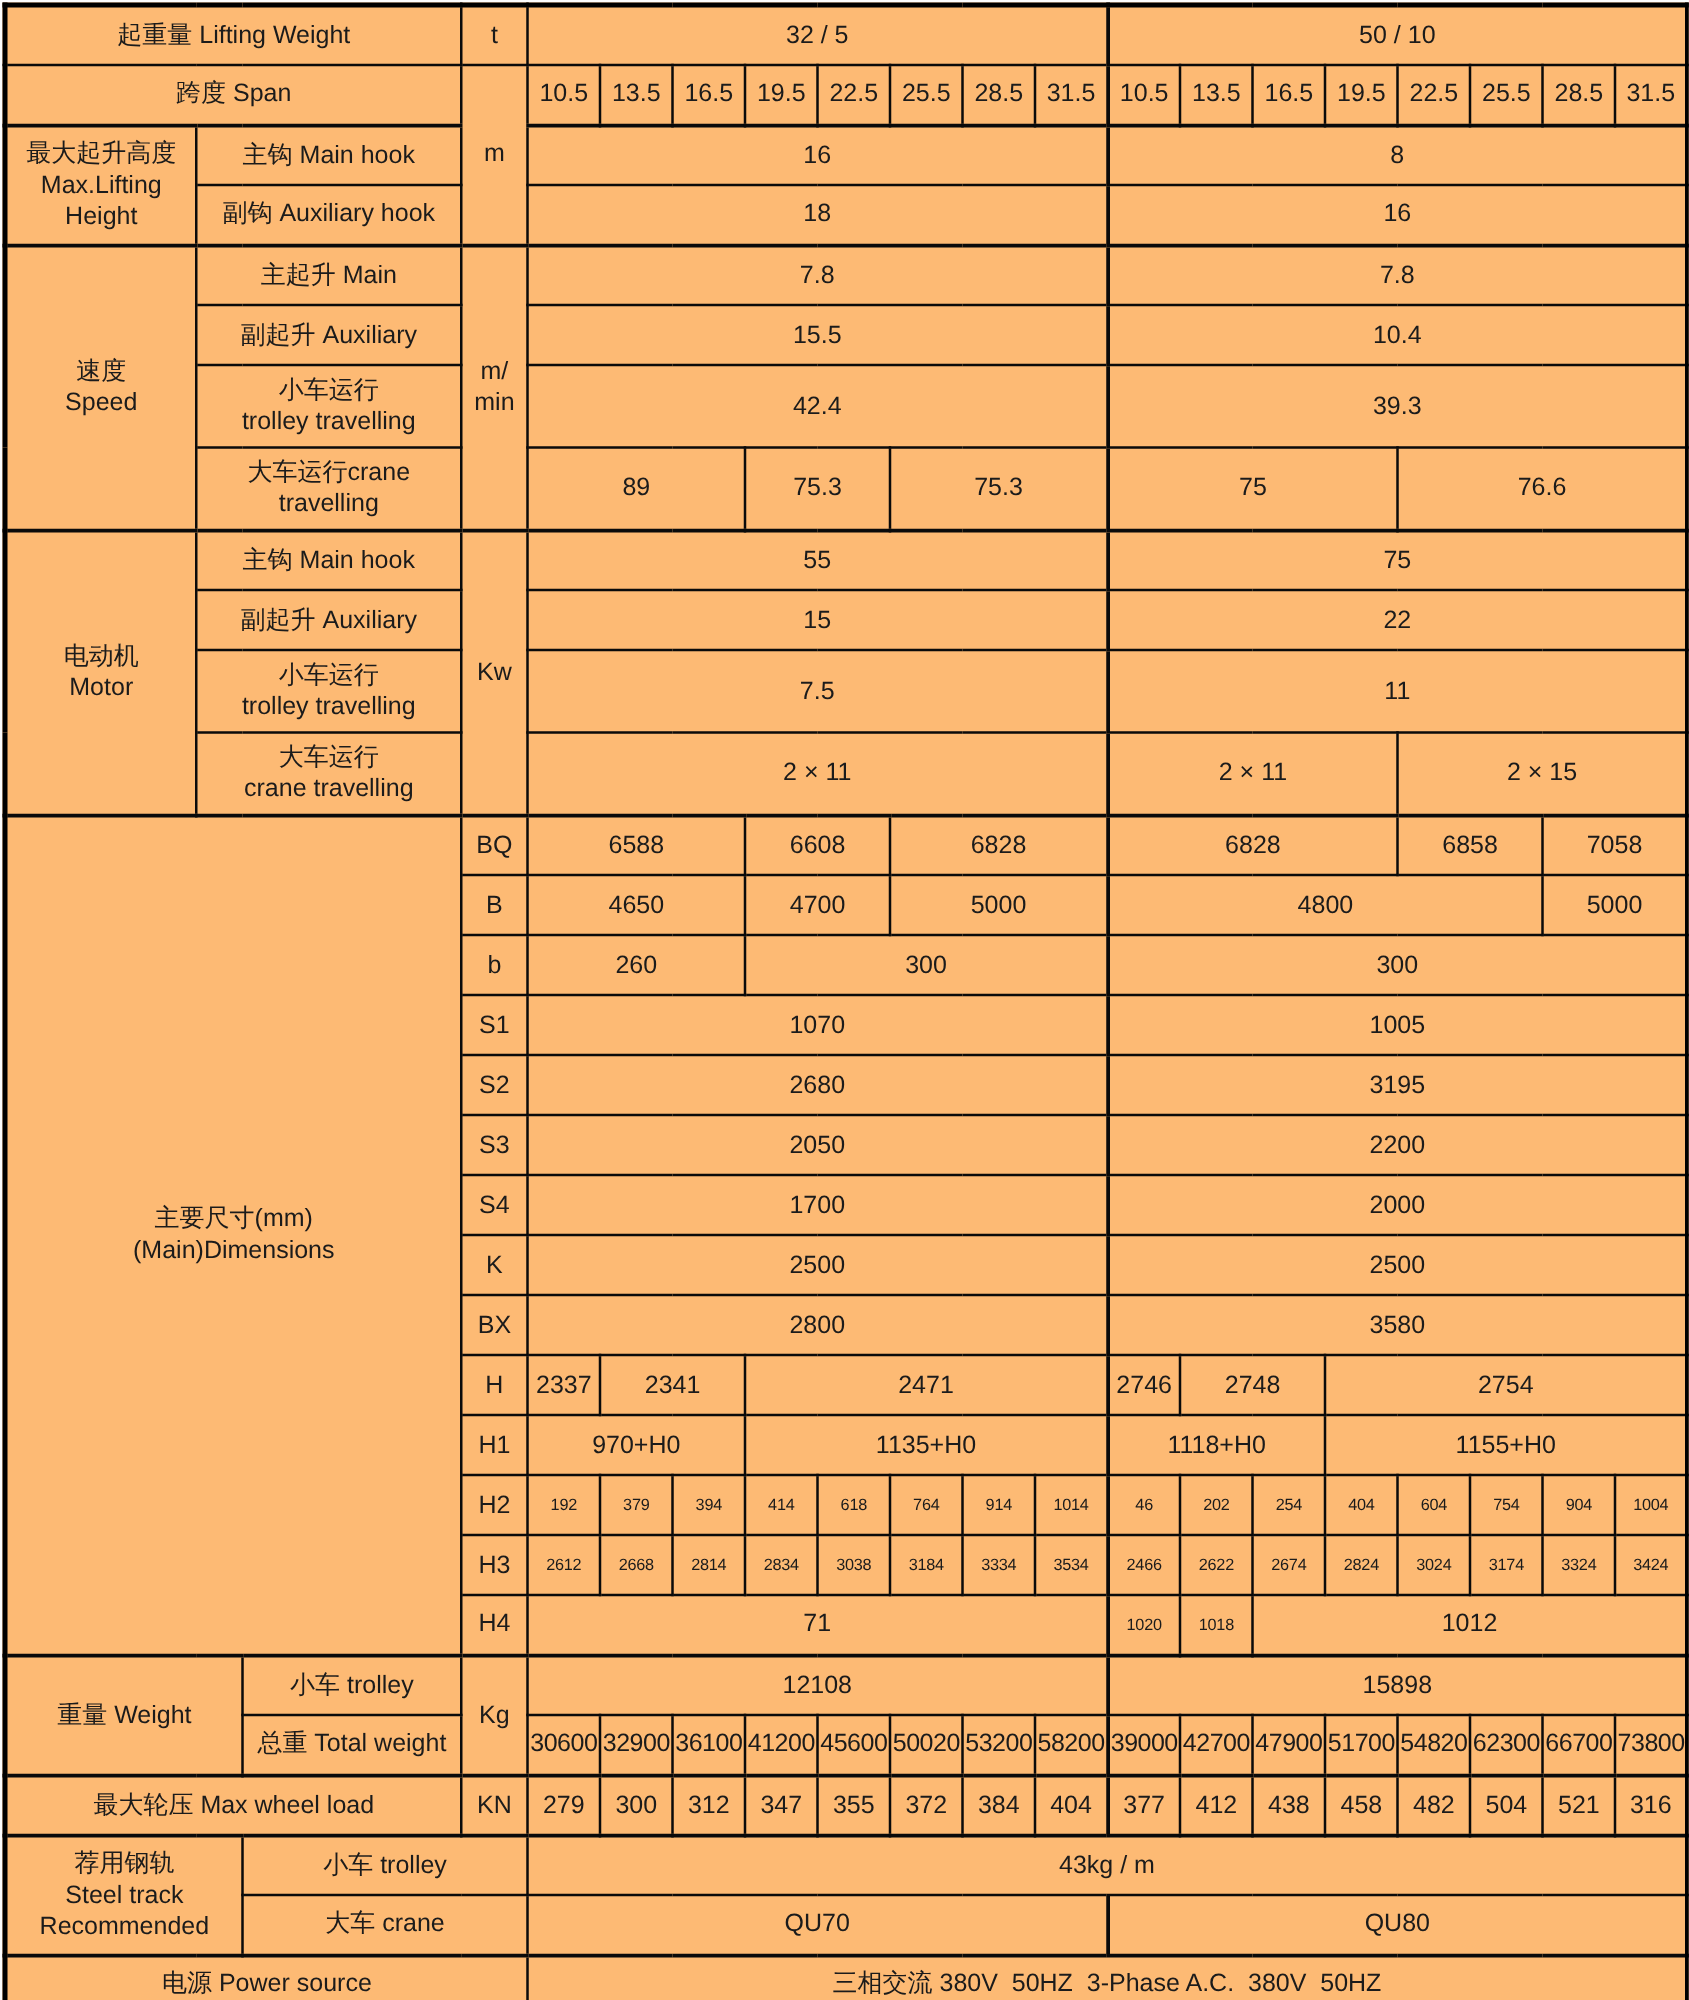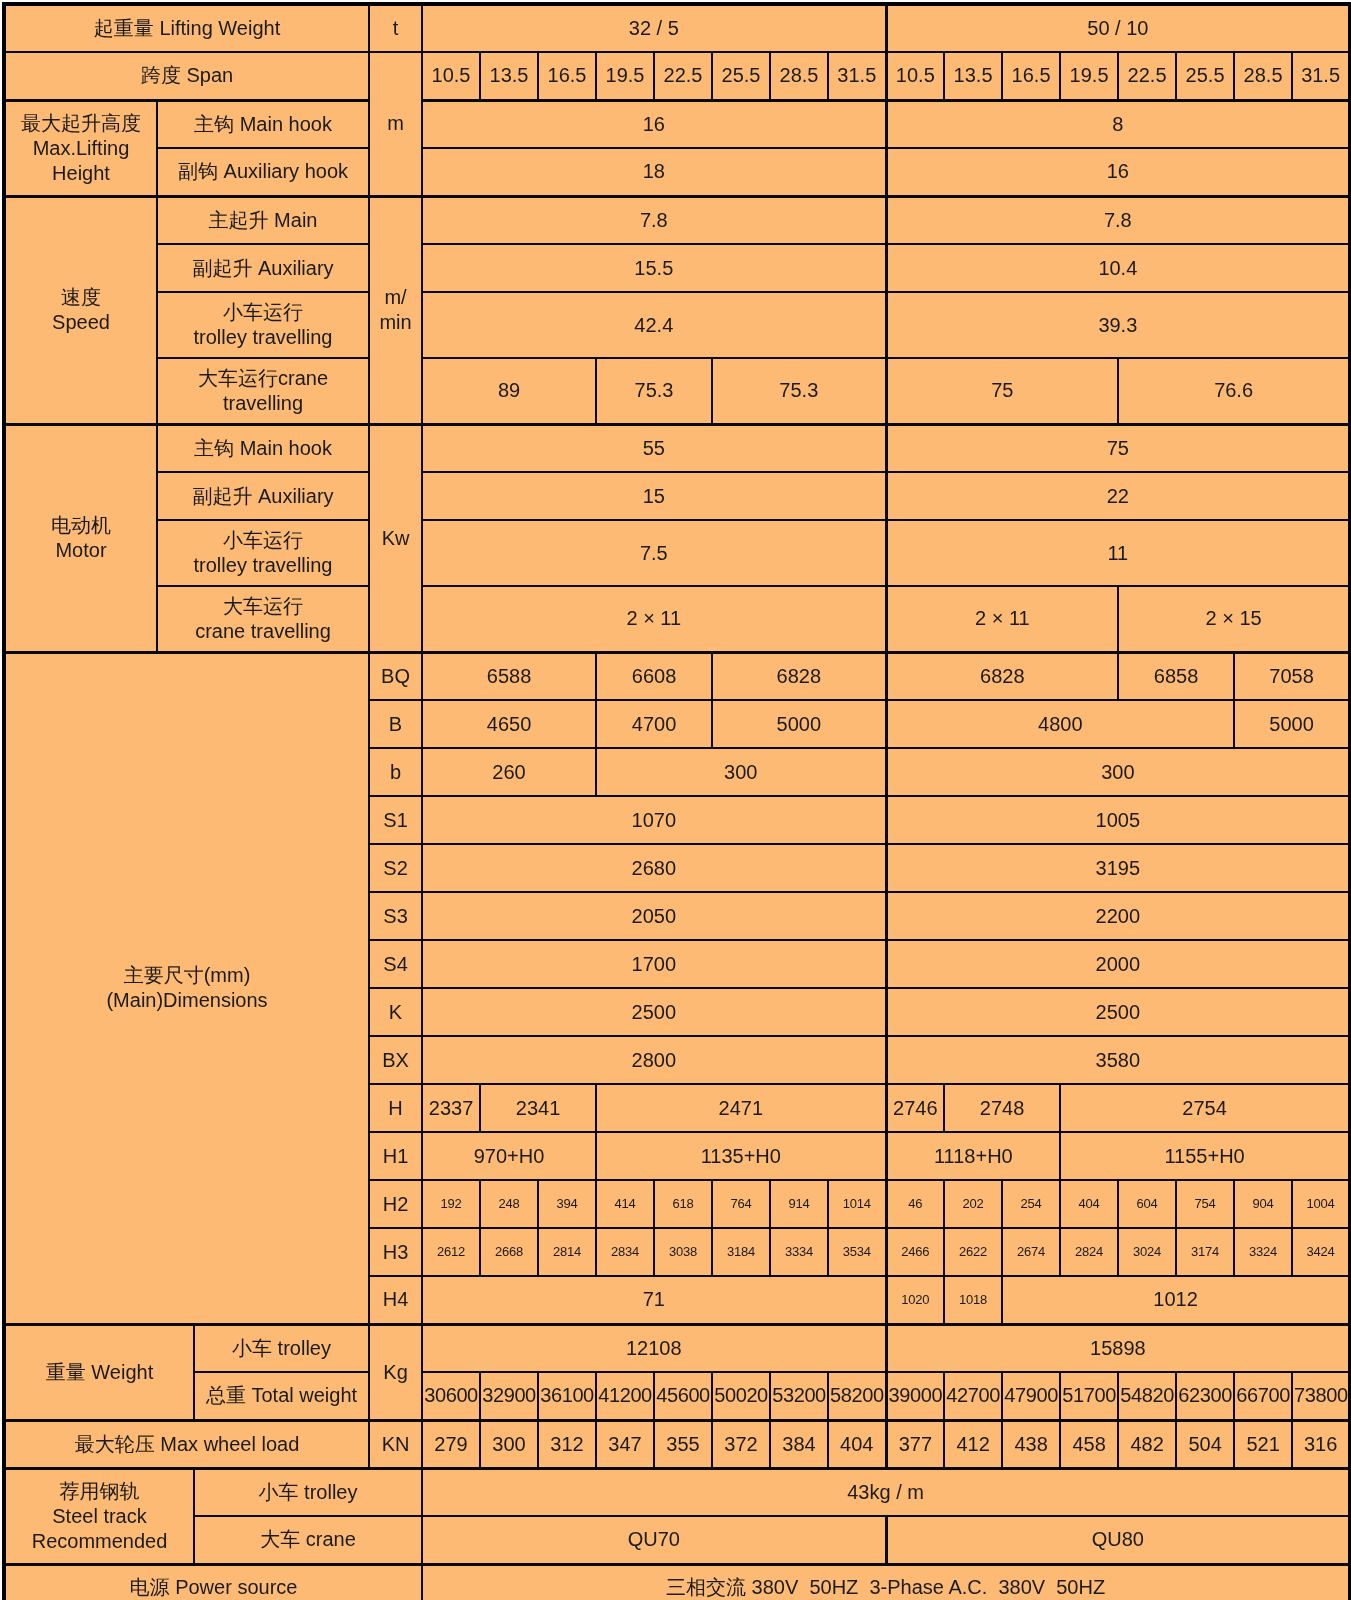--- a/index.html
+++ b/index.html
@@ -232,21 +232,21 @@
   <tr>
     <td>H1</td>
     <td colspan="3">970+H0</td>
     <td colspan="5">1135+H0</td>
     <td colspan="3" class="mid">1118+H0</td>
     <td colspan="5">1155+H0</td>
   </tr>
   <tr>
     <td>H2</td>
     <td class="num">192</td>
-    <td class="num">248</td>
+    <td class="num">379</td>
     <td class="num">394</td>
     <td class="num">414</td>
     <td class="num">618</td>
     <td class="num">764</td>
     <td class="num">914</td>
     <td class="num">1014</td>
     <td class="num mid">46</td>
     <td class="num">202</td>
     <td class="num">254</td>
     <td class="num">404</td>

